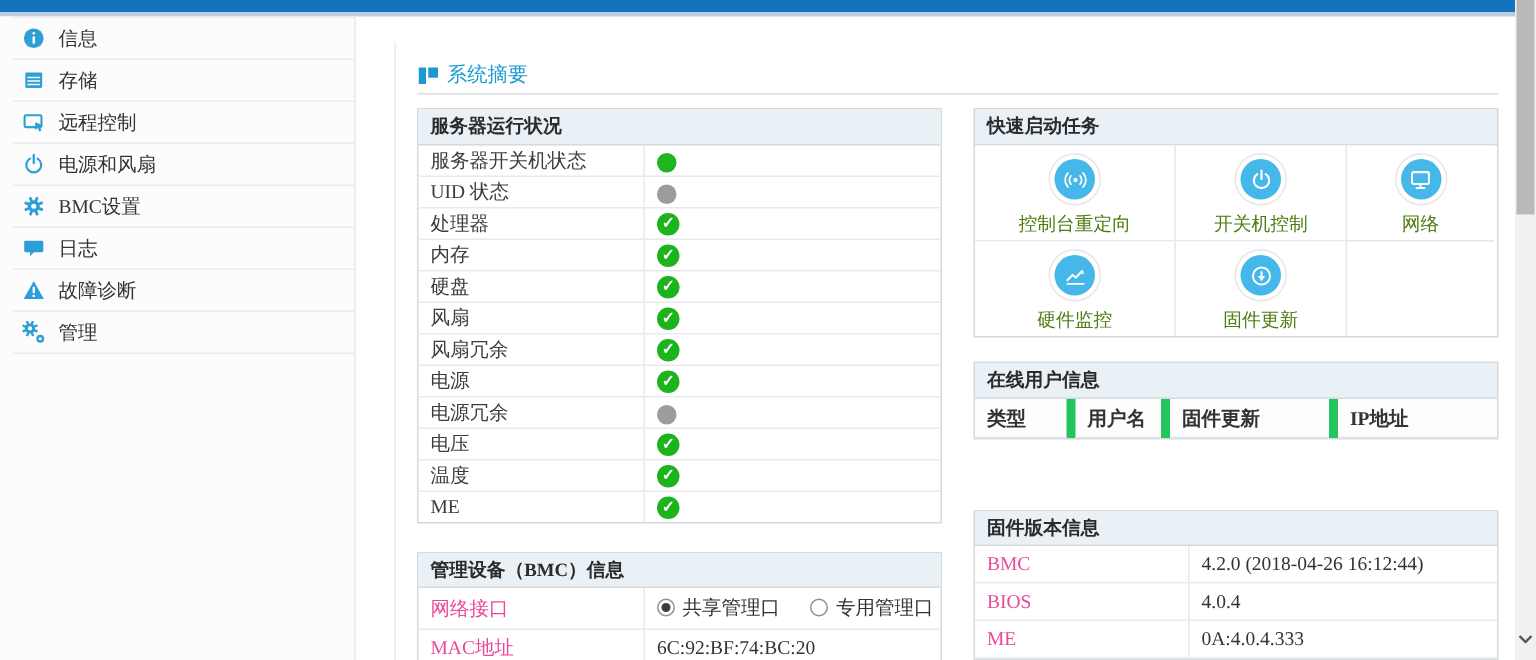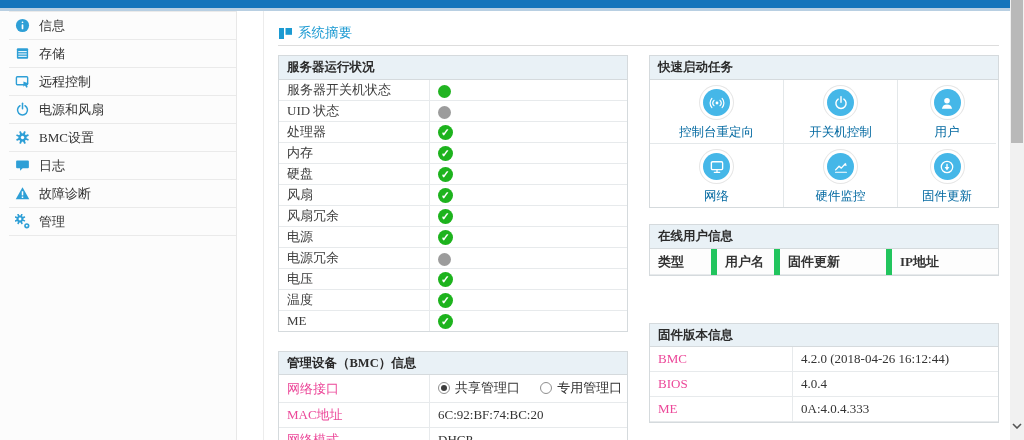--- a/index.html
+++ b/index.html
@@ -12,21 +12,21 @@
   .sidebar{position:absolute;top:11px;left:0;width:237px;bottom:0;background:#fcfcfc;
            border-right:1px solid #e8e8e8;box-sizing:border-box;}
   .side-item{height:27px;display:flex;align-items:center;margin-left:9px;padding-left:5px;
              border-bottom:1px solid #eaeaea;cursor:pointer;}
   .side-item:first-child{border-top:1px solid #eaeaea;}
   .side-icon{width:16px;height:16px;margin-right:9px;display:flex;align-items:center;justify-content:center;}
   .side-icon svg{display:block;}
   .side-label{font-size:13px;color:#333;}
 
   
-  .content{position:absolute;top:11px;left:263px;width:747px;bottom:0;background:#fff;
+  .content{position:absolute;top:28px;left:263px;width:747px;bottom:0;background:#fff;
            border-left:1px solid #ececec;}
   .page-title-row{position:absolute;top:13px;left:15px;display:flex;align-items:center;gap:6px;
                   color:#1b9ad2;font-size:13.5px;}
   .title-divider{position:absolute;top:34px;left:14px;width:721px;border-bottom:1px solid #ddd;}
   .col{position:absolute;top:44px;width:350px;}
   .col-left{left:14px;}
   .col-right{left:385px;}
 
   .panel{width:350px;border:1px solid #d5dadd;background:#fff;box-sizing:border-box;}
   .panel-hd{height:23px;line-height:23px;background:#e9f1f6;border-bottom:1px solid #d5dadd;
@@ -48,21 +48,21 @@
 
   
   .task-grid{display:grid;grid-template-columns:134px 114px 98px;}
   .task{height:63px;border-right:1px solid #e4e8ea;border-bottom:1px solid #e4e8ea;
         display:flex;flex-direction:column;align-items:center;justify-content:flex-start;cursor:pointer;background:#fff;}
   .task:nth-child(3n){border-right:none;}
   .task:nth-child(n+4){border-bottom:none;text-align:right;}
   .task-circle{width:27px;height:27px;border-radius:50%;background:#45b7e8;margin-top:9px;
                display:flex;align-items:center;justify-content:center;
                box-shadow:0 0 0 3px #fff,0 0 0 4px #e6e6e6;}
-  .task-label{margin-top:8px;font-size:12.5px;color:#0369a1;}
+  .task-label{margin-top:8px;font-size:12.5px;color:#4d7c0f;}
 
   
   .users-tbl th{height:25px;border-bottom:1px solid #e7eaec;border-right:6px solid #22c55e;
                 font-weight:bold;background:#fdfdfd;}
   .users-tbl td{height:27px;border-right:1px solid #e7eaec;}
   .users-tbl th:last-child,.users-tbl td:last-child{border-right:none;}
 
   
   .info-tbl td{height:24px;border-bottom:1px solid #e7eaec;}
   .info-tbl .row-net td{height:27px;}
@@ -300,29 +300,20 @@
               <svg width="18" height="18" viewBox="0 0 24 24">
                   <path d="M8.2 6.8a6.8 6.8 0 1 0 7.6 0" fill="none" stroke="#fff" stroke-width="1.9" stroke-linecap="round"></path>
                   <line x1="12" y1="3.6" x2="12" y2="11" stroke="#fff" stroke-width="1.9" stroke-linecap="round"></line>
                 </svg>
             </div>
             <div class="task-label">开关机控制</div>
           </div>
           <div class="task">
             <div class="task-circle">
               <svg width="18" height="18" viewBox="0 0 24 24">
-                  <circle cx="12" cy="9" r="3.7" fill="#fff"></circle>
-                  <path d="M5.2 19.6a6.9 6.9 0 0 1 13.6 0z" fill="#fff"></path>
-                </svg>
-            </div>
-            <div class="task-label">用户</div>
-          </div>
-          <div class="task">
-            <div class="task-circle">
-              <svg width="18" height="18" viewBox="0 0 24 24">
                   <rect x="4.5" y="5" width="15" height="10.5" rx="1.5" fill="none" stroke="#fff" stroke-width="1.8"></rect>
                   <line x1="12" y1="15.5" x2="12" y2="18.5" stroke="#fff" stroke-width="1.8"></line>
                   <line x1="8.5" y1="19.2" x2="15.5" y2="19.2" stroke="#fff" stroke-width="1.8" stroke-linecap="round"></line>
                 </svg>
             </div>
             <div class="task-label">网络</div>
           </div>
           <div class="task">
             <div class="task-circle">
               <svg width="18" height="18" viewBox="0 0 24 24">

